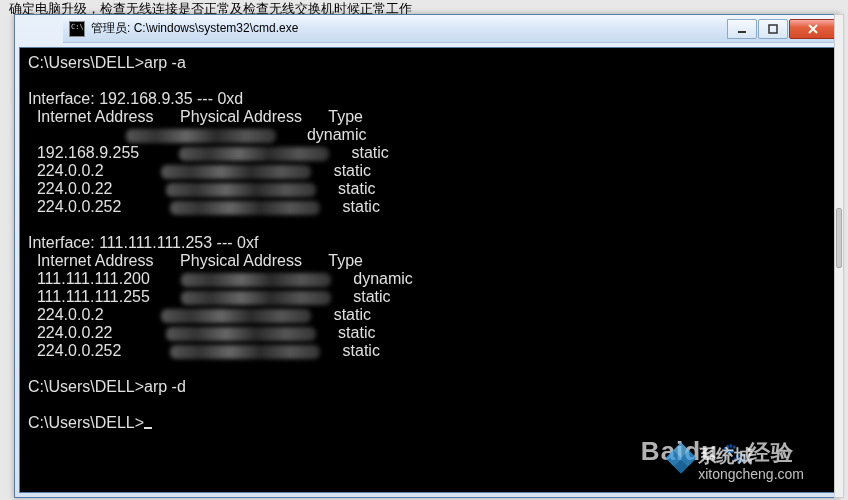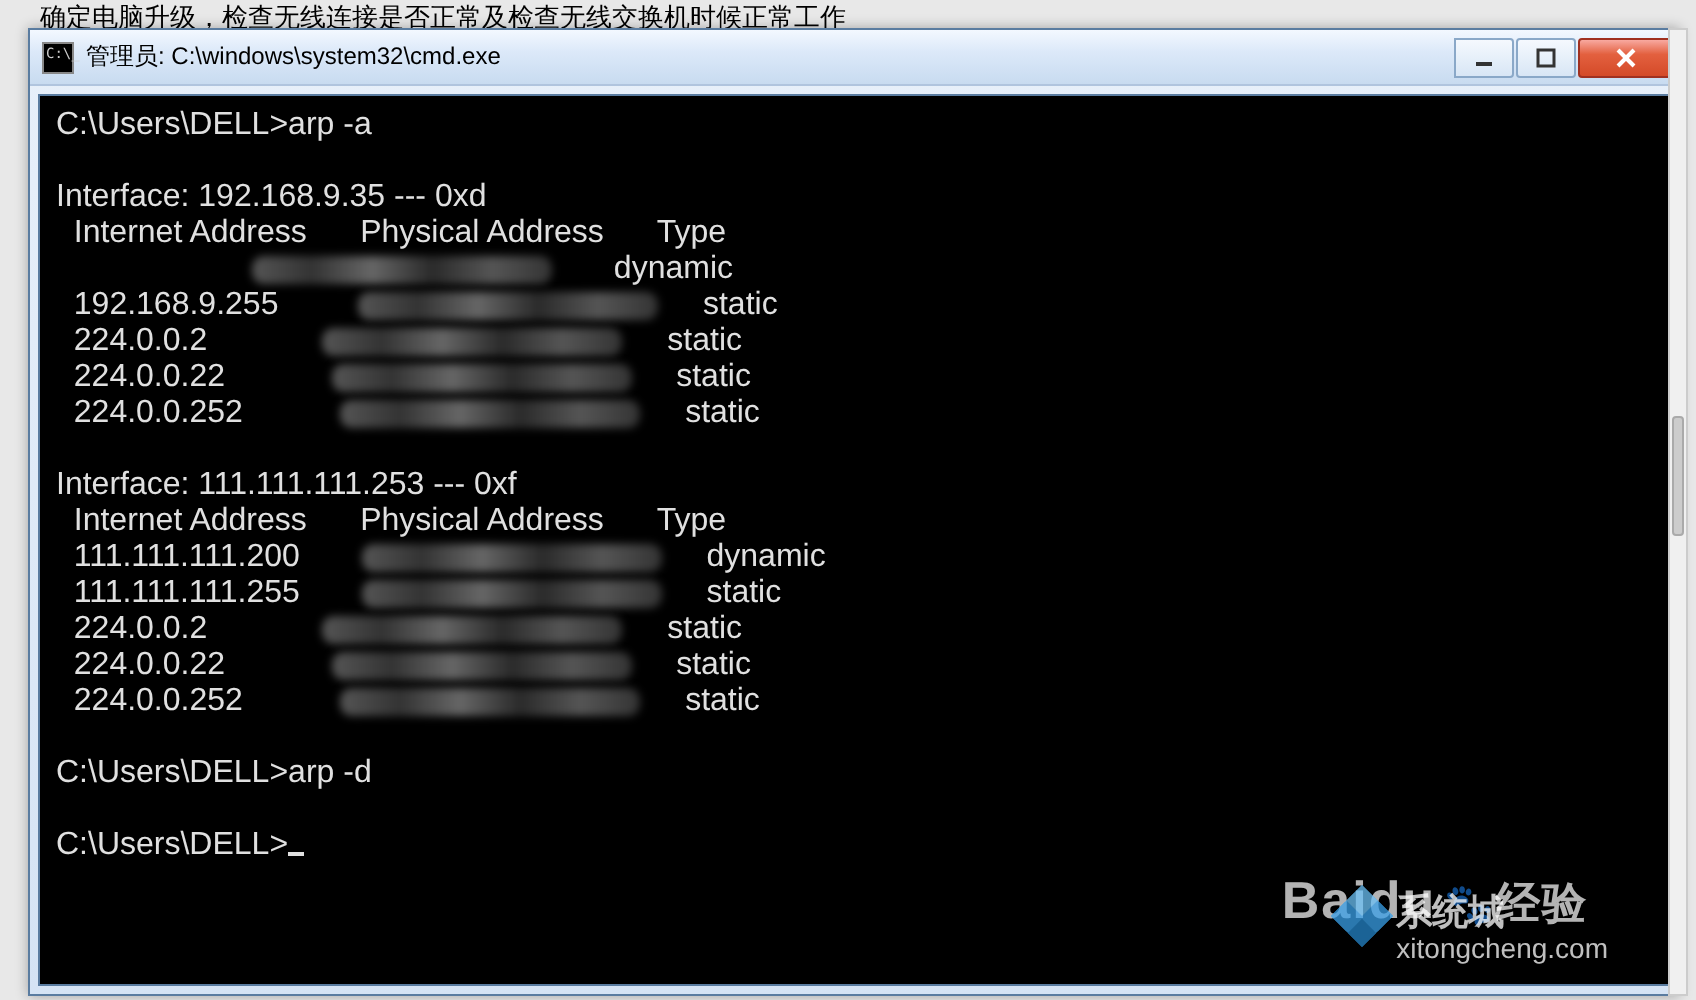--- a/index.html
+++ b/index.html
@@ -6,21 +6,21 @@
     body {
       width: 848px;
       height: 500px;
       background: #e8e8e8;
       font-family: "Microsoft YaHei", Arial, sans-serif;
       position: relative;
       overflow: hidden;
     }
     .top-text {
       font-size: 13px;
-      padding: 0 20px;
+      padding: 0 9px;
       color: #000;
       white-space: nowrap;
       height: 14px;
       overflow: hidden;
     }
     .window {
       position: absolute;
       top: 14px;
       left: 14px;
       width: 826px;
@@ -31,20 +31,21 @@
       display: flex;
       flex-direction: column;
     }
     .titlebar {
       height: 28px;
       background: linear-gradient(180deg, #f3f8ff 0%, #dce9f9 40%, #c8dbf0 100%);
       display: flex;
       align-items: center;
       padding: 0 2px 0 6px;
       border-bottom: 1px solid #b0c4de;
+      margin-left: 48px;
     }
     .titlebar-icon {
       width: 16px;
       height: 16px;
       margin-right: 6px;
       background: #000;
       border: 1px solid #888;
       position: relative;
     }
     .titlebar-icon::after {

